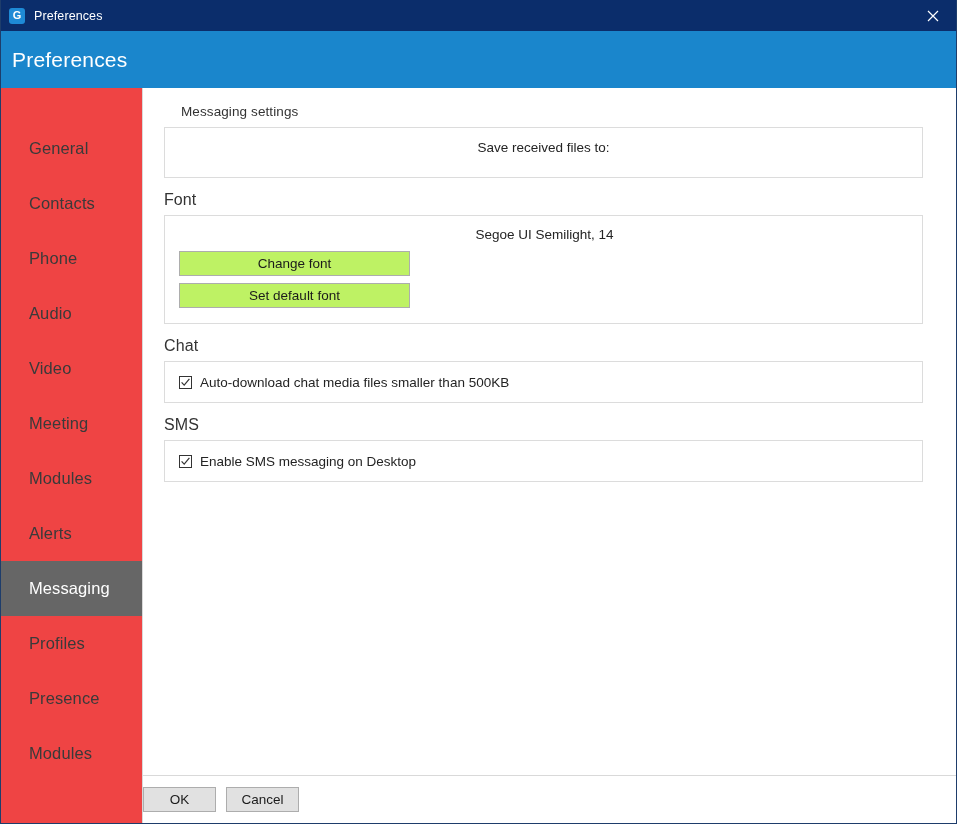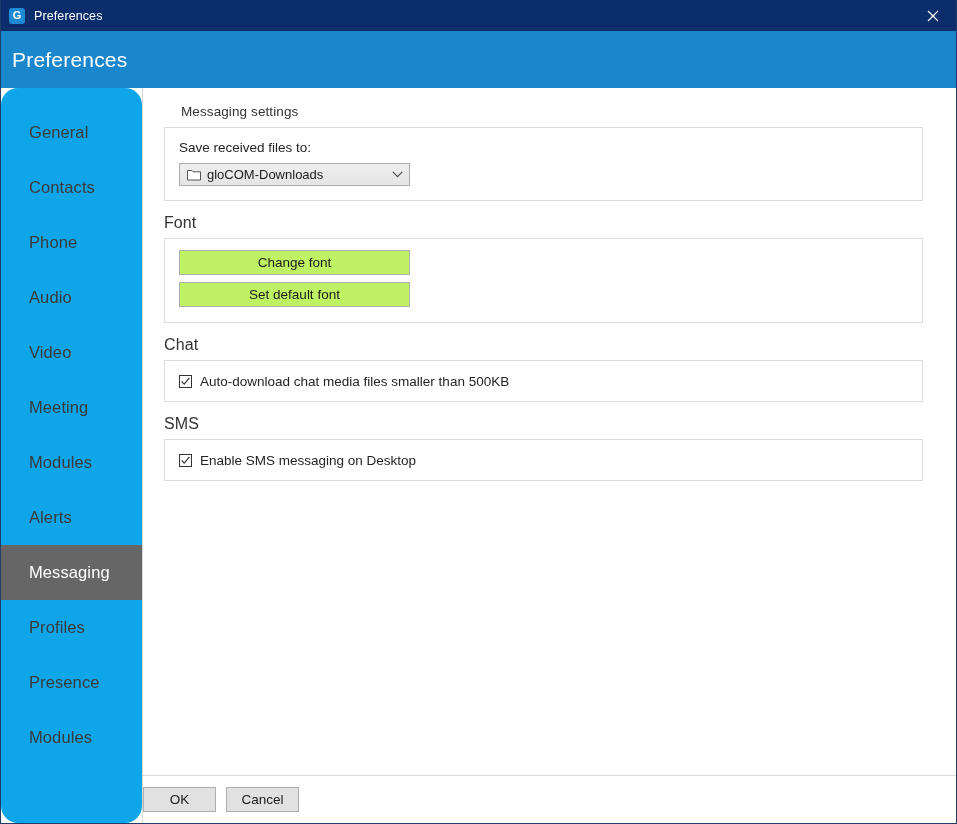--- a/index.html
+++ b/index.html
@@ -95,24 +95,23 @@
   .body-row {
     flex: 1 1 auto;
     display: flex;
     min-height: 0;
     background: #ffffff;
   }
 
   .sidebar {
     width: 141px;
     flex: 0 0 141px;
-    background: #0ea5e9;
-    padding-top: 17px;
-    box-sizing: border-box;
-    border-radius: 17px;
+    background: #ef4444;
+    padding-top: 33px;
+    box-sizing: border-box;
   }
   .nav-item {
     height: 55px;
     display: flex;
     align-items: center;
     padding-left: 28px;
     box-sizing: border-box;
     color: #3a3a3a;
     font-size: 16.5px;
     font-weight: 400;
@@ -145,20 +144,21 @@
     margin-top: 16px;
     margin-bottom: 8px;
     letter-spacing: 0.1px;
     margin-left: 17px;
   }
 
   .groupbox {
     border: 1px solid #dcdcdc;
     box-sizing: border-box;
     background: #ffffff;
+    text-align: center;
   }
   .group-label {
     font-size: 16px;
     color: #333333;
     margin-top: 13px;
     margin-bottom: 6px;
     letter-spacing: 0.1px;
   }
 
   
@@ -314,33 +314,25 @@
       <div class="nav-item">Modules</div>
     </div>
 
     <div class="content">
       <div class="content-inner">
 
         <div class="section-title">Messaging settings</div>
 
         <div class="groupbox gb-savedir">
           <div class="field-label">Save received files to:</div>
-          <div class="combobox">
-            <svg class="folder-icon" width="14" height="12" viewBox="0 0 14 12">
-              <path d="M0.5 1.5 h4.4 l1.1 1.3 h7.5 v8.2 h-13 z" fill="#ffffff" stroke="#555555" stroke-width="1"></path>
-            </svg>
-            <div class="combobox-value">gloCOM-Downloads</div>
-            <svg class="chevron" width="11" height="7" viewBox="0 0 11 7">
-              <path d="M0.8 0.8 L5.5 5.6 L10.2 0.8" stroke="#4a4a4a" stroke-width="1.1" fill="none"></path>
-            </svg>
-          </div>
         </div>
 
         <div class="group-label">Font</div>
         <div class="groupbox gb-font">
+          <div class="font-preview">Segoe UI Semilight, 14</div>
           <div class="push-button">Change font</div>
           <div class="push-button">Set default font</div>
         </div>
 
         <div class="group-label">Chat</div>
         <div class="groupbox gb-check">
           <div class="checkrow">
             <span class="checkbox">
               <svg width="11" height="11" viewBox="0 0 11 11">
                 <path d="M1.6 5.4 L4.2 8.2 L9.4 1.9" stroke="#333333" stroke-width="1.2" fill="none"></path>

